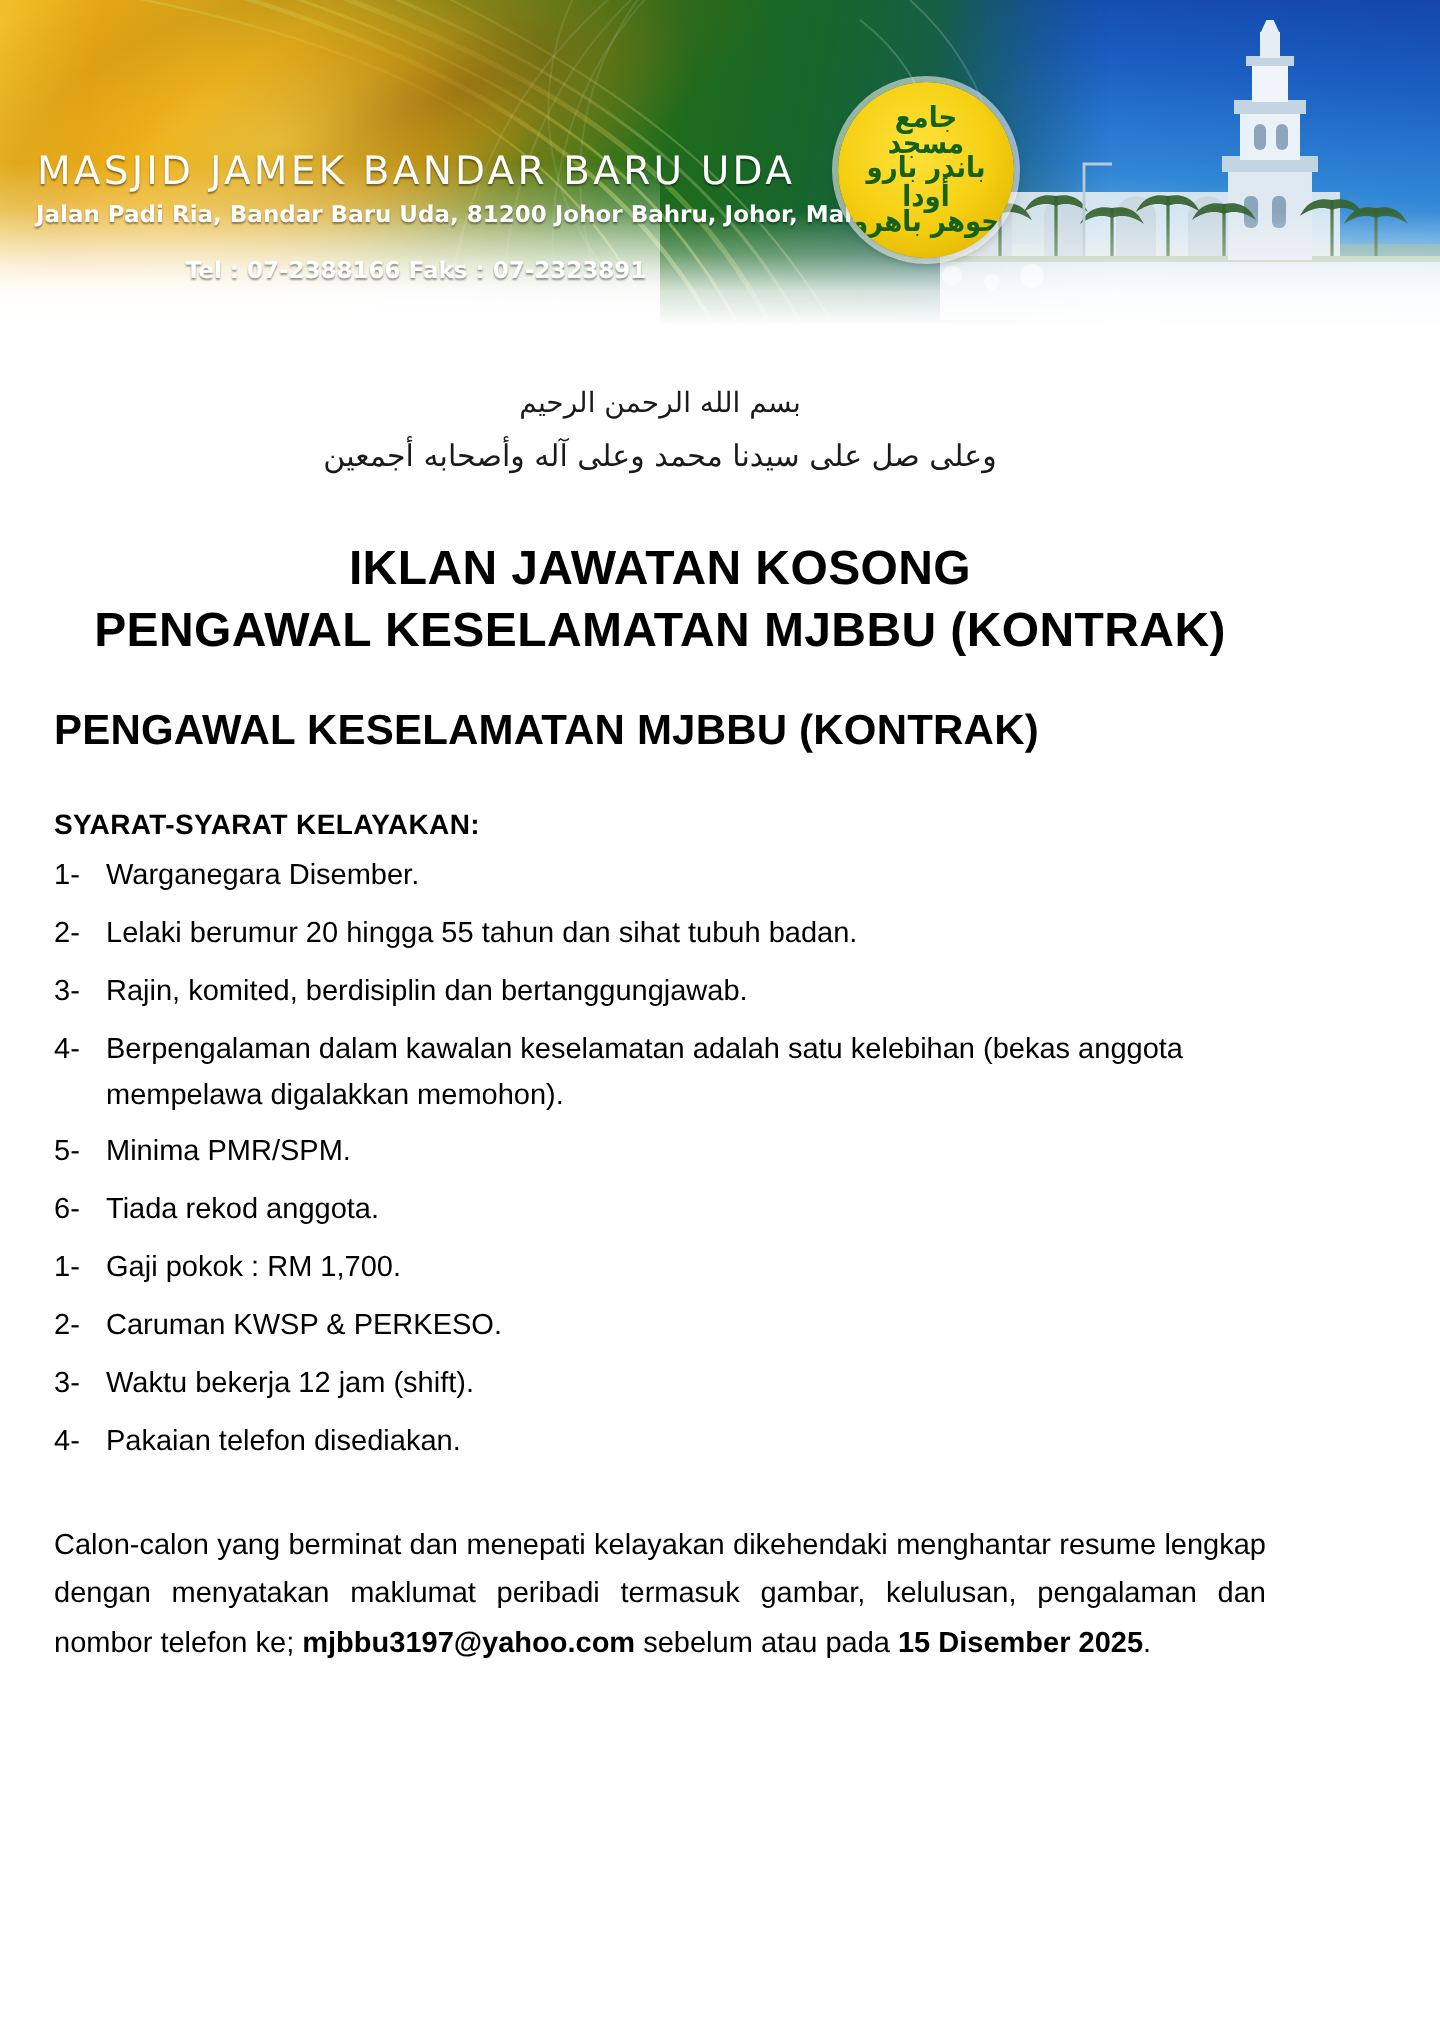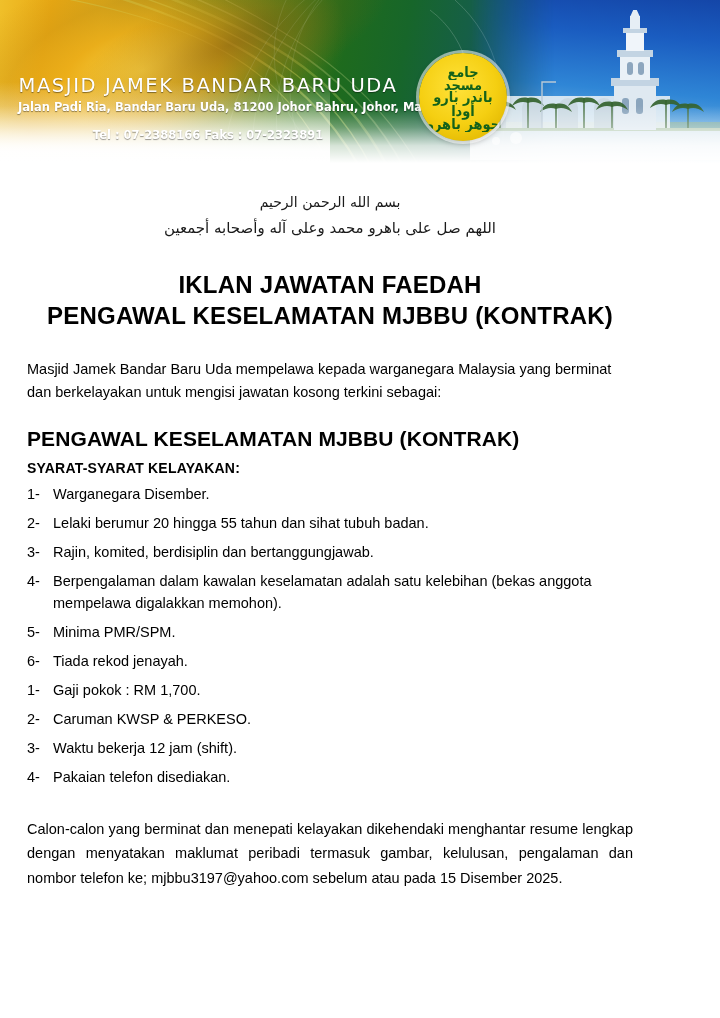--- a/index.html
+++ b/index.html
@@ -146,21 +146,21 @@
     color: #ffffff;
     margin-top: 14px;
     text-shadow: 0 1px 1px rgba(0,0,0,0.4);
     white-space: nowrap;
   }
 
   
   .logo {
     position: absolute;
     left: 419px;
-    top: 53px;
+    top: 41px;
     width: 88px;
     height: 88px;
     border-radius: 50%;
     background: radial-gradient(circle at 44% 38%, #ffe23a 0%, #f5cf12 52%, #e0b600 86%, #c89e00 100%);
     box-shadow: 0 0 0 3px rgba(255,255,255,0.55), 0 2px 6px rgba(0,0,0,0.35);
     z-index: 7;
     overflow: hidden;
   }
   .logo-calli {
     position: absolute;
@@ -215,21 +215,21 @@
   .post-title {
     font-weight: 700;
     font-size: 21px;
     margin-top: 22px;
     letter-spacing: 0.1px;
   }
   .section-head {
     font-weight: 700;
     font-size: 14px;
     letter-spacing: 0.2px;
-    margin-top: 9px;
+    margin-top: 26px;
     margin-bottom: 7px;
   }
   ol.reqs { list-style: none; margin: 0; padding: 0; }
   ol.reqs li {
     display: flex;
     font-size: 14.5px;
     line-height: 1.58;
     margin-bottom: 6px;
   }
   ol.reqs li .num {
@@ -238,21 +238,21 @@
   }
   ol.reqs li .txt { flex: 1 1 auto; }
 
   .closing {
     font-size: 14.5px;
     line-height: 1.68;
     margin-top: 28px;
     text-align: justify;
     text-justify: inter-word;
   }
-  .closing b { font-weight: 400; }
+  .closing b { font-weight: 700; }
 </style>
 </head>
 <body>
 
 <div class="page">
 
   <div class="banner">
     <div class="banner-bg"></div>
 
     <svg class="streaks" viewBox="0 0 720 168" preserveAspectRatio="none">
@@ -365,29 +365,28 @@
       <div class="org-name">MASJID JAMEK BANDAR BARU UDA</div>
       <div class="org-addr">Jalan Padi Ria, Bandar Baru Uda, 81200 Johor Bahru, Johor, Malaysia</div>
       <div class="org-tel">Tel : 07-2388166   Faks : 07-2323891</div>
     </div>
   </div>
 
   <div class="content">
 
     <div class="basmalah">
       <div class="l1">بسم الله الرحمن الرحيم</div>
-      <div class="l2">اللهم صل على باهرو محمد وعلى آله وأصحابه أجمعين</div>
+      <div class="l2">وعلى صل على سيدنا محمد وعلى آله وأصحابه أجمعين</div>
     </div>
 
     <div class="main-title">
-      <div>IKLAN JAWATAN FAEDAH</div>
+      <div>IKLAN JAWATAN KOSONG</div>
       <div>PENGAWAL KESELAMATAN MJBBU (KONTRAK)</div>
     </div>
 
-    <div class="intro">Masjid Jamek Bandar Baru Uda mempelawa kepada warganegara Malaysia yang berminat dan berkelayakan untuk mengisi jawatan kosong terkini sebagai:</div>
 
     <div class="post-title">PENGAWAL KESELAMATAN MJBBU (KONTRAK)</div>
 
     <div class="section-head">SYARAT-SYARAT KELAYAKAN:</div>
     <ol class="reqs" id="requirements-list">
         <li>
           <span class="num">1-</span>
           <span class="txt">Warganegara Disember.</span>
         </li>
         <li>
@@ -401,21 +400,21 @@
         <li>
           <span class="num">4-</span>
           <span class="txt">Berpengalaman dalam kawalan keselamatan adalah satu kelebihan (bekas anggota mempelawa digalakkan memohon).</span>
         </li>
         <li>
           <span class="num">5-</span>
           <span class="txt">Minima PMR/SPM.</span>
         </li>
         <li>
           <span class="num">6-</span>
-          <span class="txt">Tiada rekod jenayah.</span>
+          <span class="txt">Tiada rekod anggota.</span>
         </li>
       </ol>
 
     <ol class="reqs" id="benefits-list">
         <li>
           <span class="num">1-</span>
           <span class="txt">Gaji pokok : RM 1,700.</span>
         </li>
         <li>
           <span class="num">2-</span>

